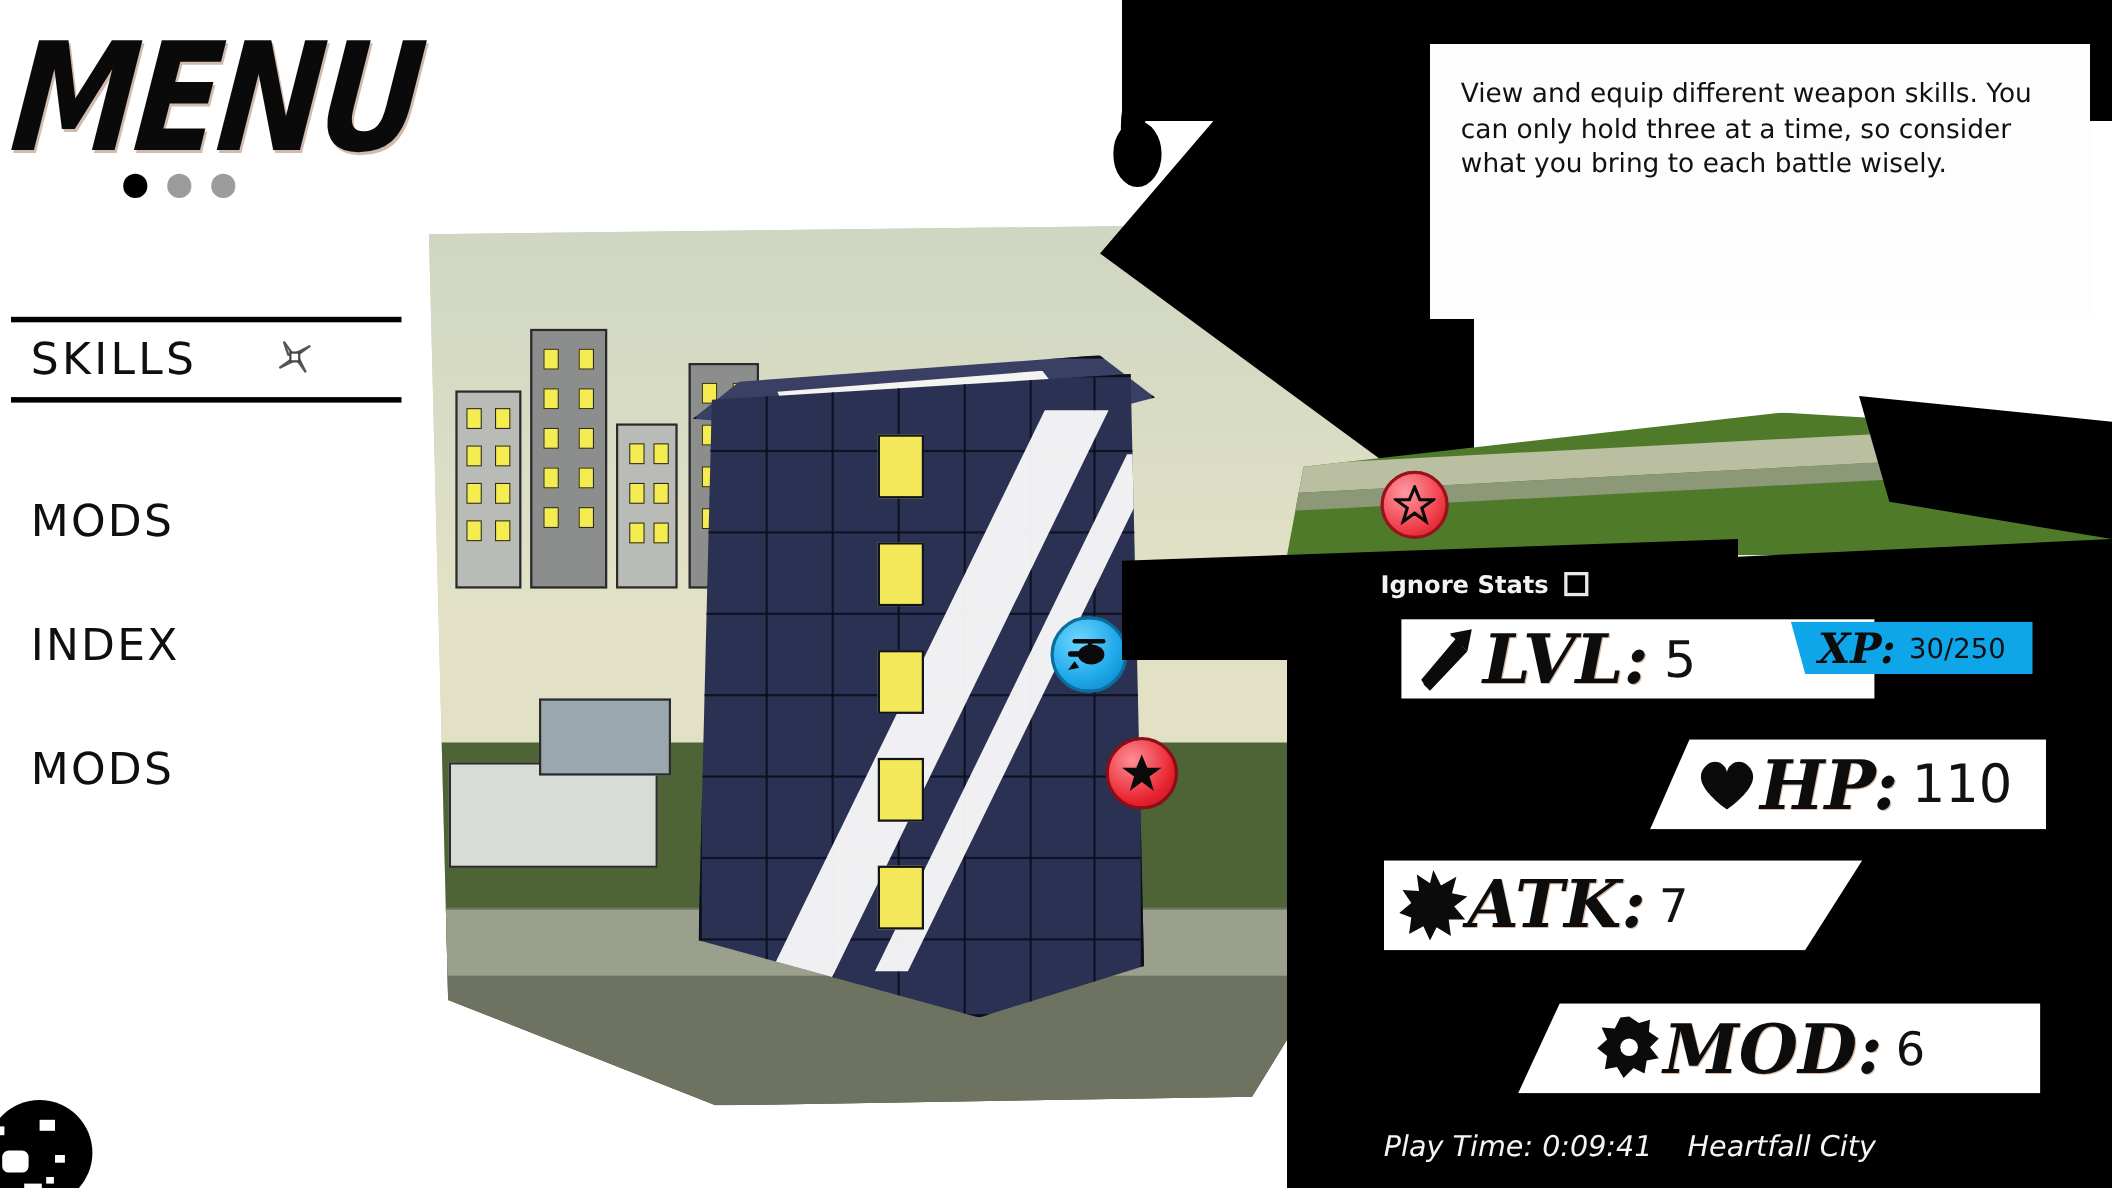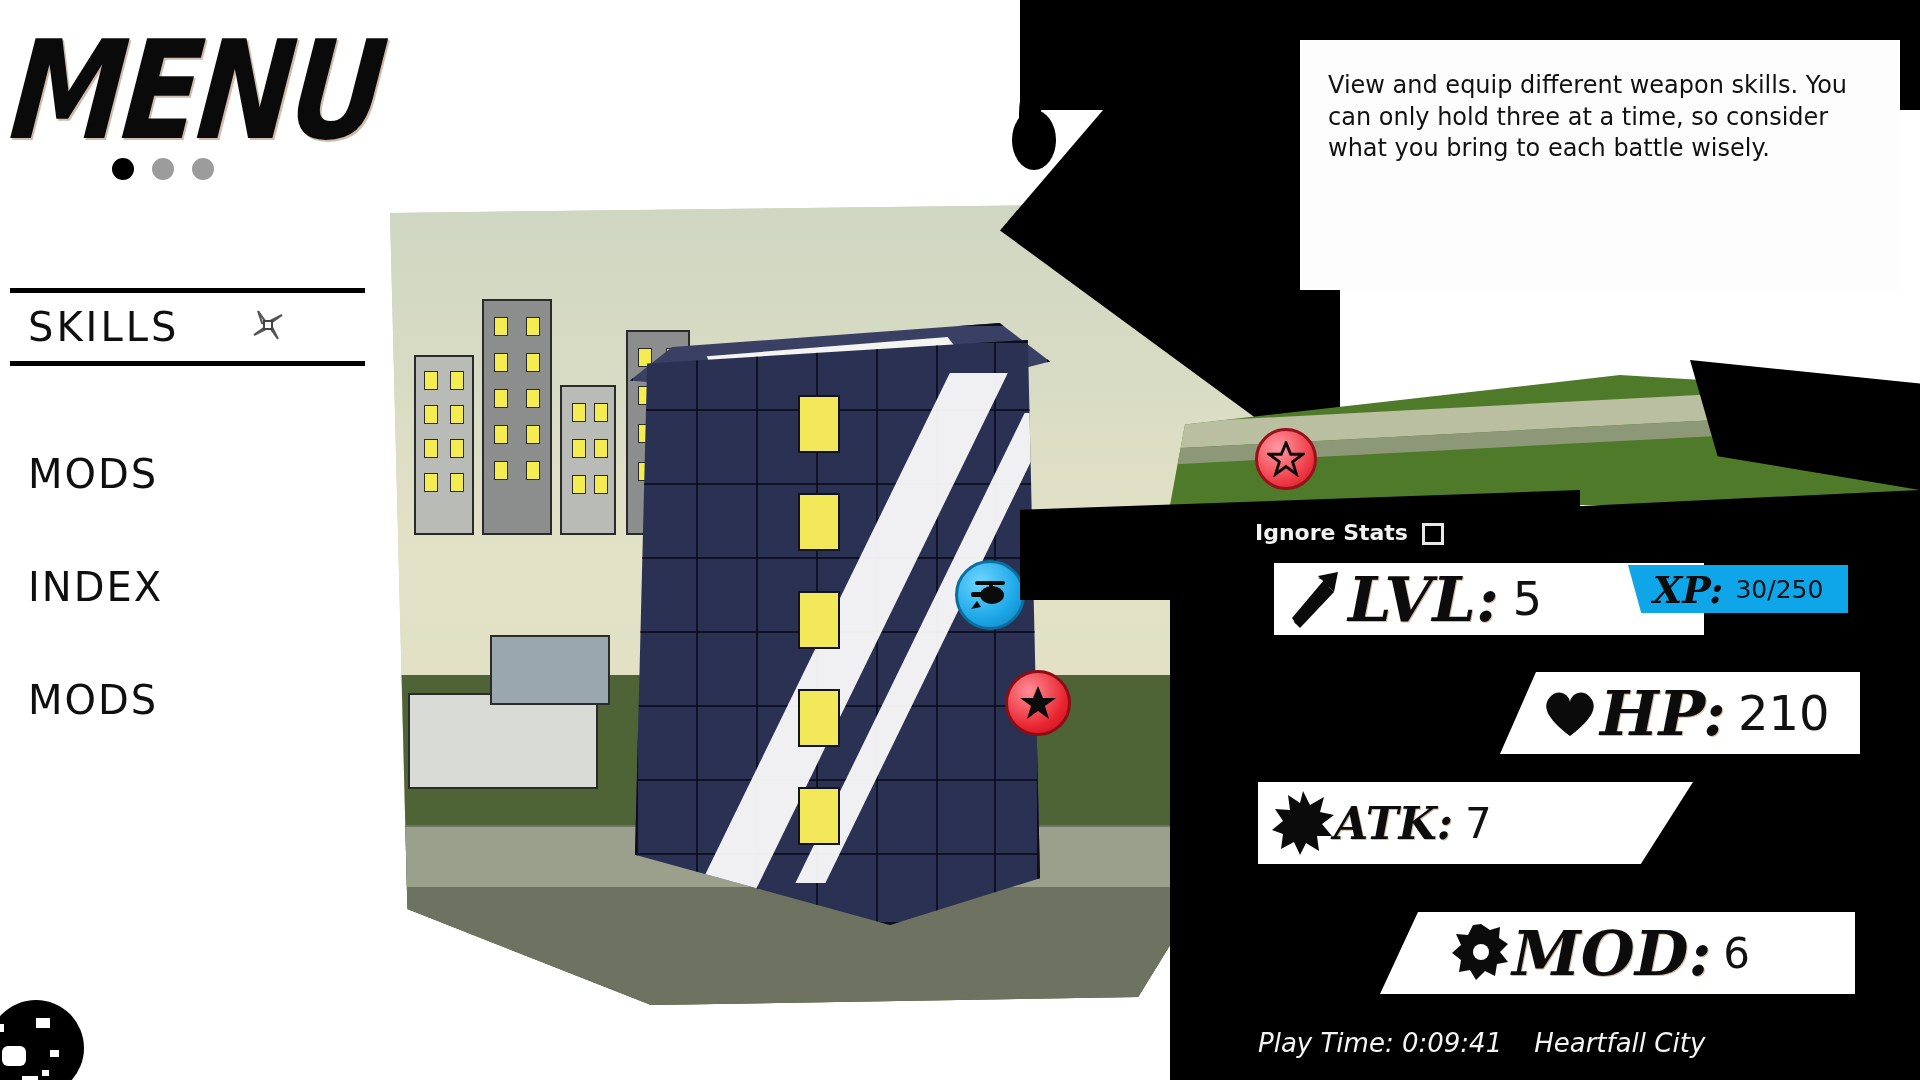--- a/index.html
+++ b/index.html
@@ -113,21 +113,21 @@
     background:#8d9878; transform:rotate(-3deg); }
 
   
   #tooltip{ position:absolute; left:1300px; top:40px; width:600px; height:250px;
     background:#fdfdfd; padding:30px 28px; }
   #tooltip p{ font-family:"DejaVu Sans", sans-serif;
     font-size:24px; line-height:1.32; color:#111; }
 
   
   #ignore-row{ position:absolute; left:1255px; top:520px; display:flex;
-    align-items:flex-end; gap:14px; }
+    align-items:flex-start; gap:14px; }
   #ignore-row .lbl{ font-family:"DejaVu Sans", sans-serif; font-size:22px;
     color:#f2f2f2; font-weight:600; }
   #ignore-box{ width:22px; height:22px; border:3px solid #e8e8e8; background:transparent; }
 
   .stat{ position:absolute; background:#fff; display:flex; align-items:center; }
   .stat .glyph{ flex:0 0 auto; display:flex; align-items:center; }
   .stat .key{ font-family:"DejaVu Serif", serif; font-style:italic;
     font-weight:700; color:#0c0c0c; text-shadow:1px 1px 0 rgba(150,80,30,.4); }
   .stat .val{ font-family:"DejaVu Sans", sans-serif; font-weight:500; color:#111; }
 
@@ -141,21 +141,21 @@
     font-weight:700; font-size:38px; color:#0c0c0c; }
   #xp-box .val{ font-family:"DejaVu Sans", sans-serif; font-size:25px; color:#111; }
 
   #stat-hp{ left:1500px; top:672px; width:360px; height:82px; padding-left:40px;
     clip-path:polygon(10% 0, 100% 0, 100% 100%, 0 100%); }
   #stat-hp .key{ font-size:62px; }
   #stat-hp .val{ font-size:48px; margin-left:12px; }
 
   #stat-atk{ left:1258px; top:782px; width:435px; height:82px; padding-left:14px;
     clip-path:polygon(0 0, 100% 0, 88% 100%, 0 100%); }
-  #stat-atk .key{ font-size:44px; }
+  #stat-atk .key{ font-size:60px; }
   #stat-atk .val{ font-size:42px; margin-left:12px; }
 
   #stat-mod{ left:1380px; top:912px; width:475px; height:82px; padding-left:70px;
     clip-path:polygon(8% 0, 100% 0, 100% 100%, 0 100%); }
   #stat-mod .key{ font-size:62px; }
   #stat-mod .val{ font-size:42px; margin-left:12px; }
 
   #footer{ position:absolute; left:1258px; top:1028px; display:flex; gap:32px;font-style:italic; }
   #footer span{ font-family:"DejaVu Sans", sans-serif; font-size:26px; color:#f4f4f4; }
 
@@ -391,21 +391,21 @@
     <span class="val">30/250</span>
   </div>
 
   <div class="stat" id="stat-hp">
     <span class="glyph">
       <svg width="60" height="54" viewBox="0 0 60 54">
         <path d="M30 50 C6 32 2 20 10 11 C18 2 29 8 30 16 C31 8 42 2 50 11 C58 20 54 32 30 50 Z" fill="#0b0b0b"></path>
       </svg>
     </span>
     <span class="key">HP:</span>
-    <span class="val">210</span>
+    <span class="val">110</span>
   </div>
 
   <div class="stat" id="stat-atk">
     <span class="glyph">
       <svg width="62" height="64" viewBox="0 0 62 64">
         <polygon fill="#0b0b0b" points="31,0 38,14 52,6 48,21 62,24 50,33 60,45 45,45 47,60 34,52 28,64 22,51 9,58 11,43 0,39 11,30 3,18 18,19 16,4 28,12"></polygon>
       </svg>
     </span>
     <span class="key">ATK:</span>
     <span class="val">7</span>

